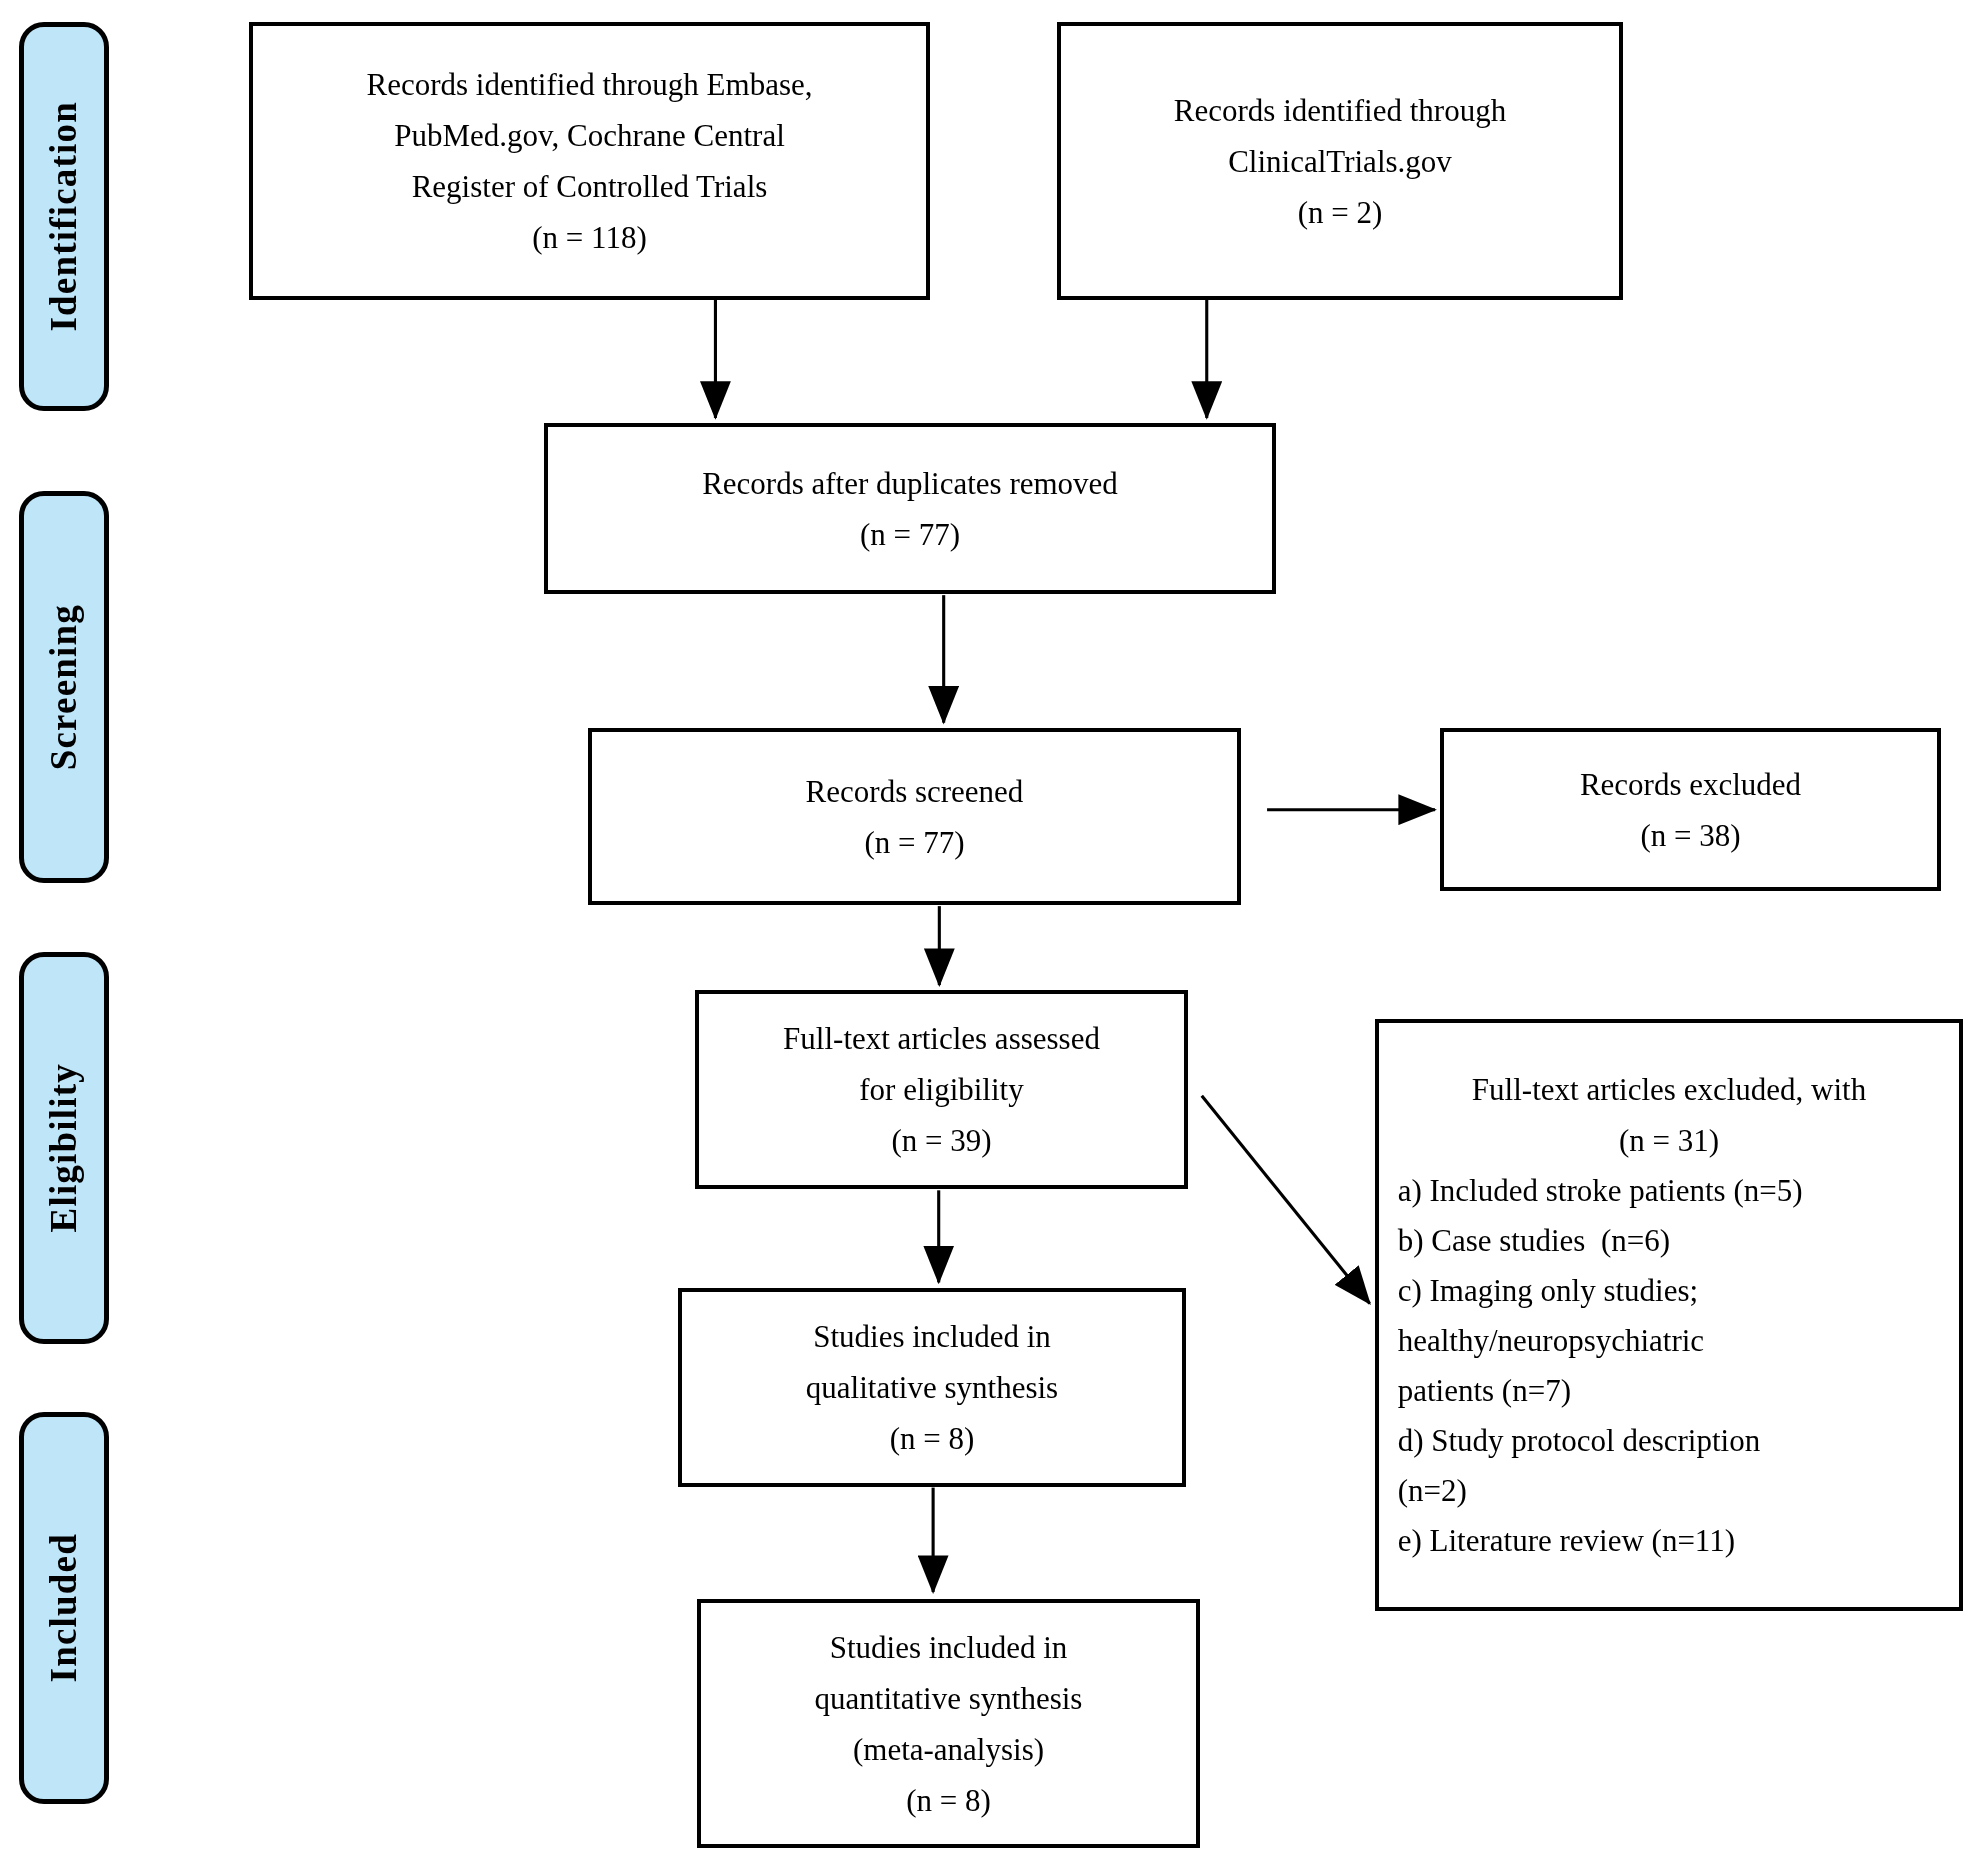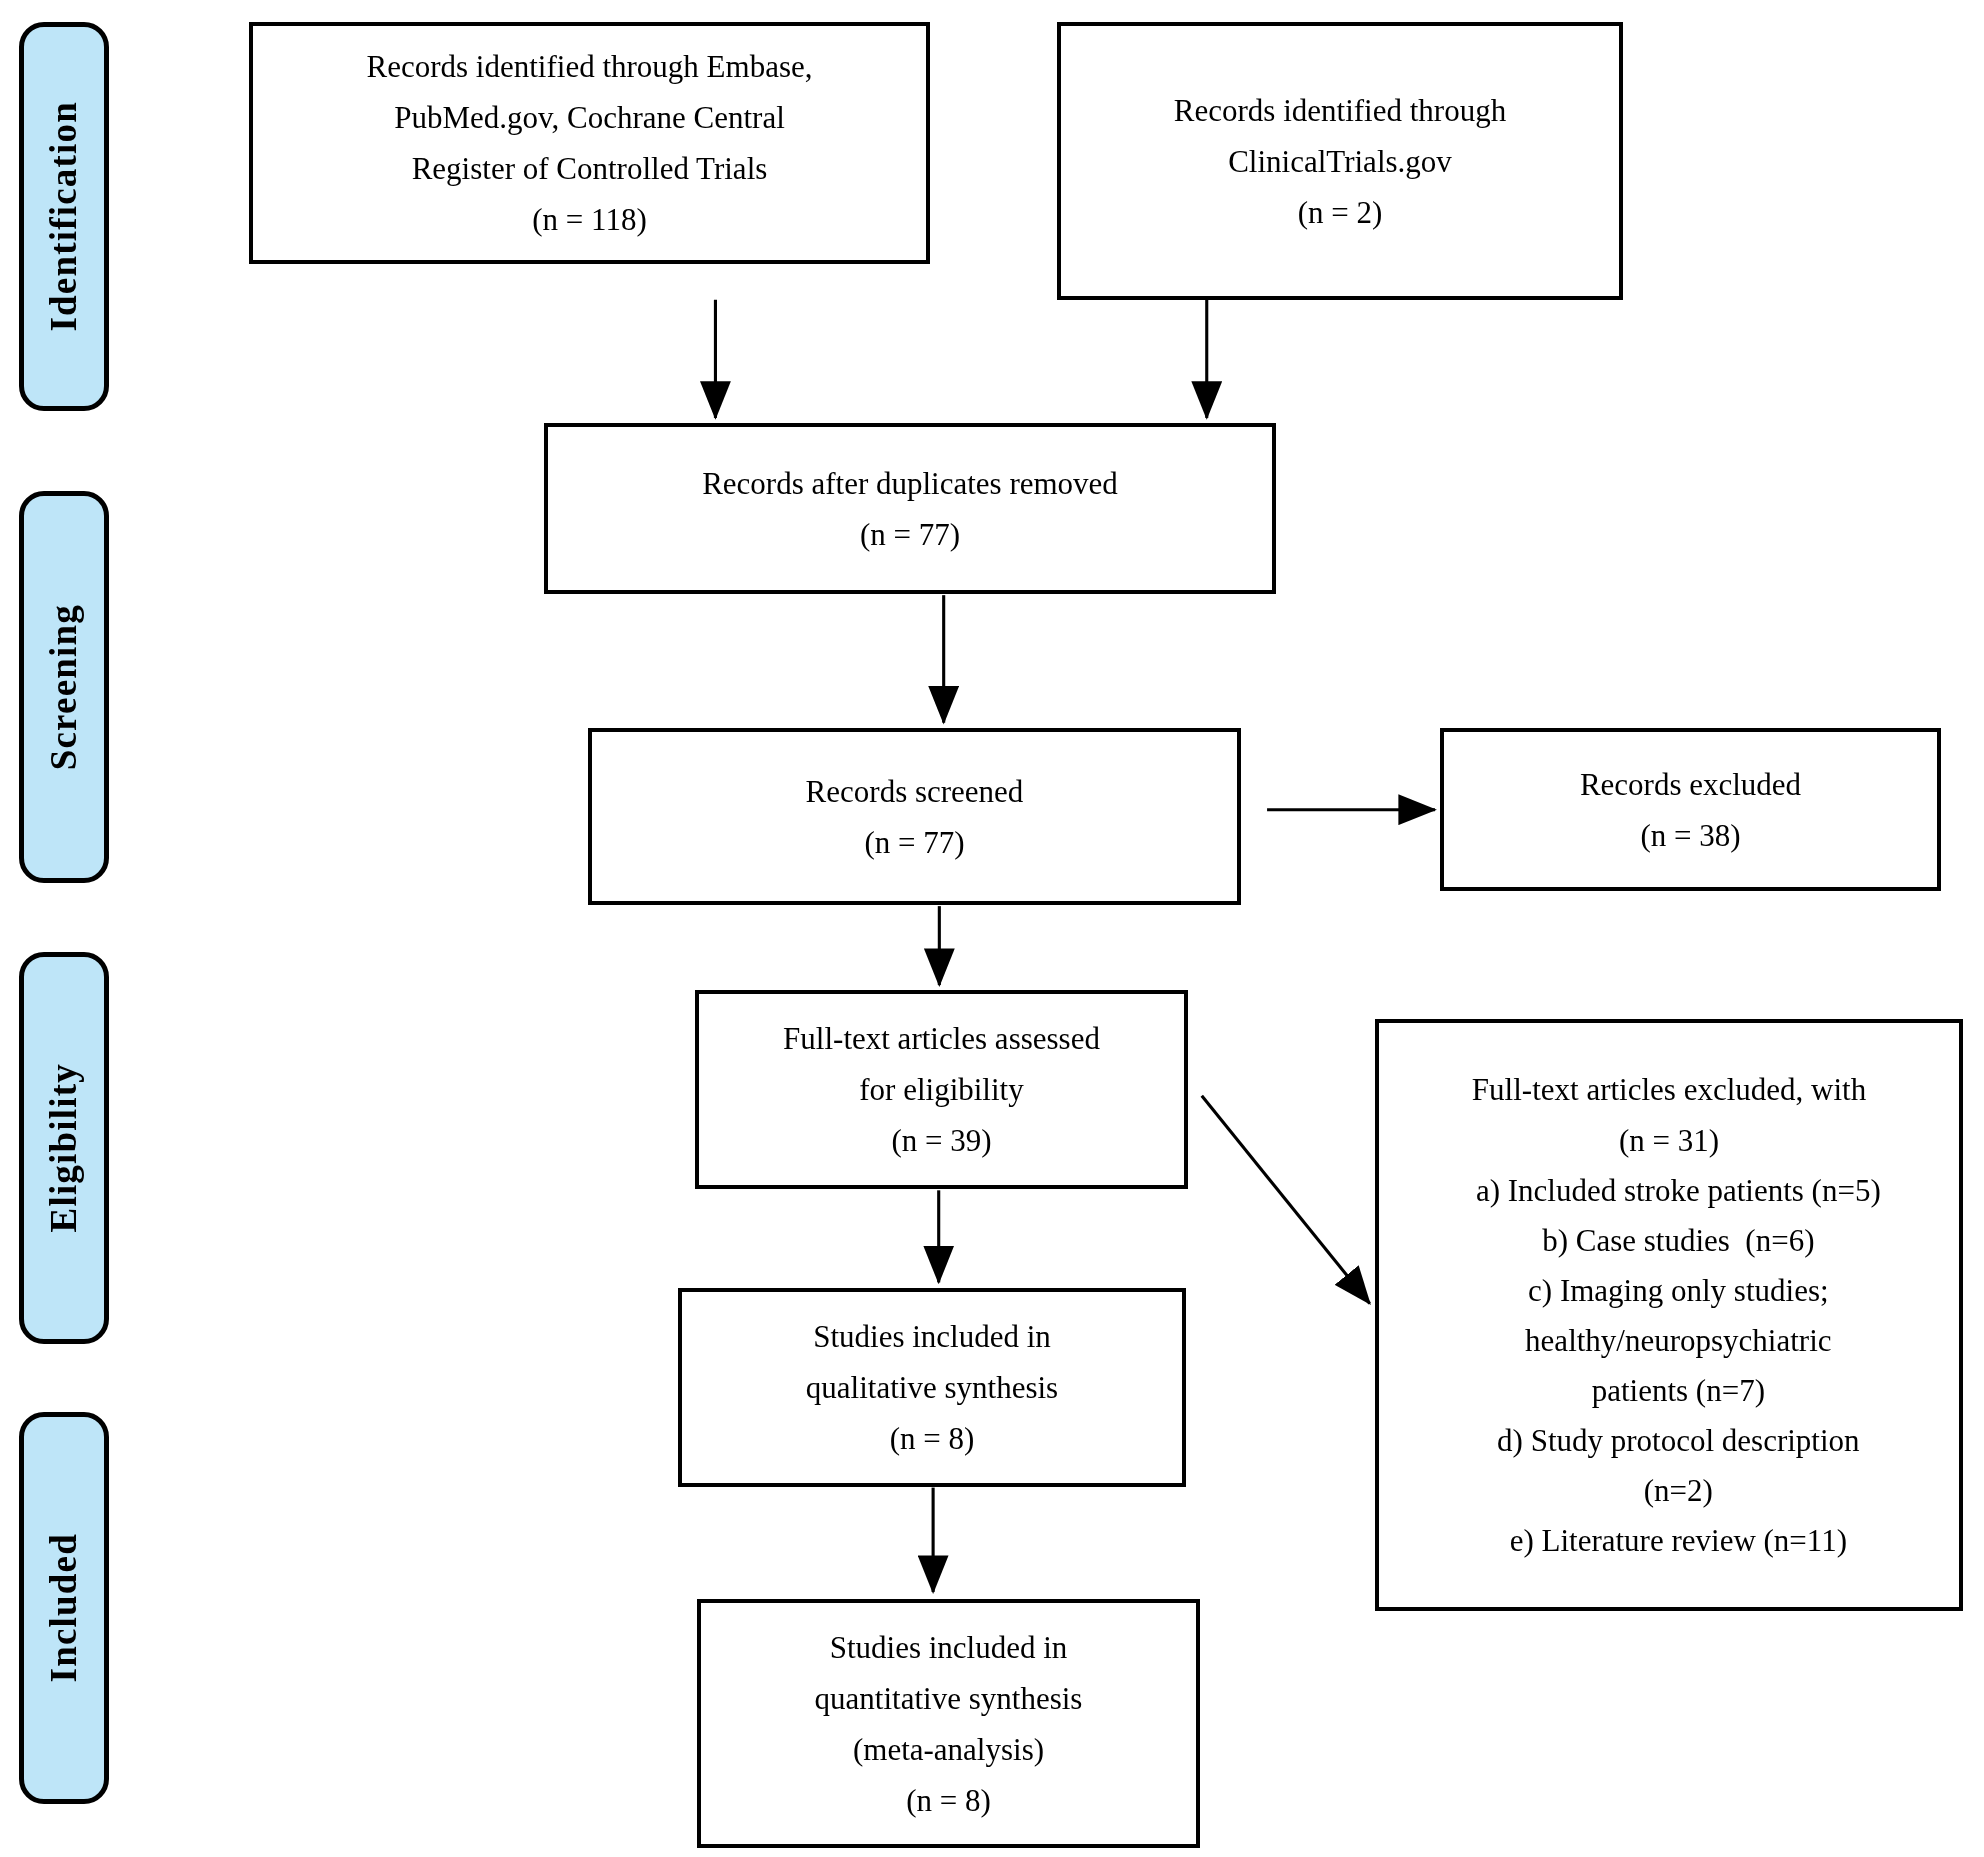--- a/index.html
+++ b/index.html
@@ -54,21 +54,21 @@
     font-size: 31px;
     line-height: 51px;
   }
   .fbox .bline {
     white-space: pre;
   }
   .reasons {
     justify-content: center;
   }
   .reasons .bline.left {
-    text-align: center;
+    text-align: left;
     padding-left: 18.7px;
     line-height: 50px;
   }
 </style>
 </head>
 <body>
 
 <div class="canvas">
 
   <svg class="arrows" width="1985" height="1857" viewBox="0 0 3191 2986">
@@ -93,21 +93,21 @@
   <div class="stage" style="top:491px;height:392px;">
     <span class="vtext">Screening</span>
   </div>
   <div class="stage" style="top:952px;height:392px;">
     <span class="vtext">Eligibility</span>
   </div>
   <div class="stage" style="top:1412px;height:392px;">
     <span class="vtext">Included</span>
   </div>
 
-  <div class="fbox" style="left:249px;top:22px;width:681px;height:242px;">
+  <div class="fbox" style="left:249px;top:22px;width:681px;height:278px;">
     <div class="bline">Records identified through Embase,</div>
     <div class="bline">PubMed.gov, Cochrane Central</div>
     <div class="bline">Register of Controlled Trials</div>
     <div class="bline">(n = 118)</div>
   </div>
 
   <div class="fbox" style="left:1045px;top:22px;width:566px;height:278px;margin-left:12px;">
     <div class="bline">Records identified through</div>
     <div class="bline">ClinicalTrials.gov</div>
     <div class="bline">(n = 2)</div>

